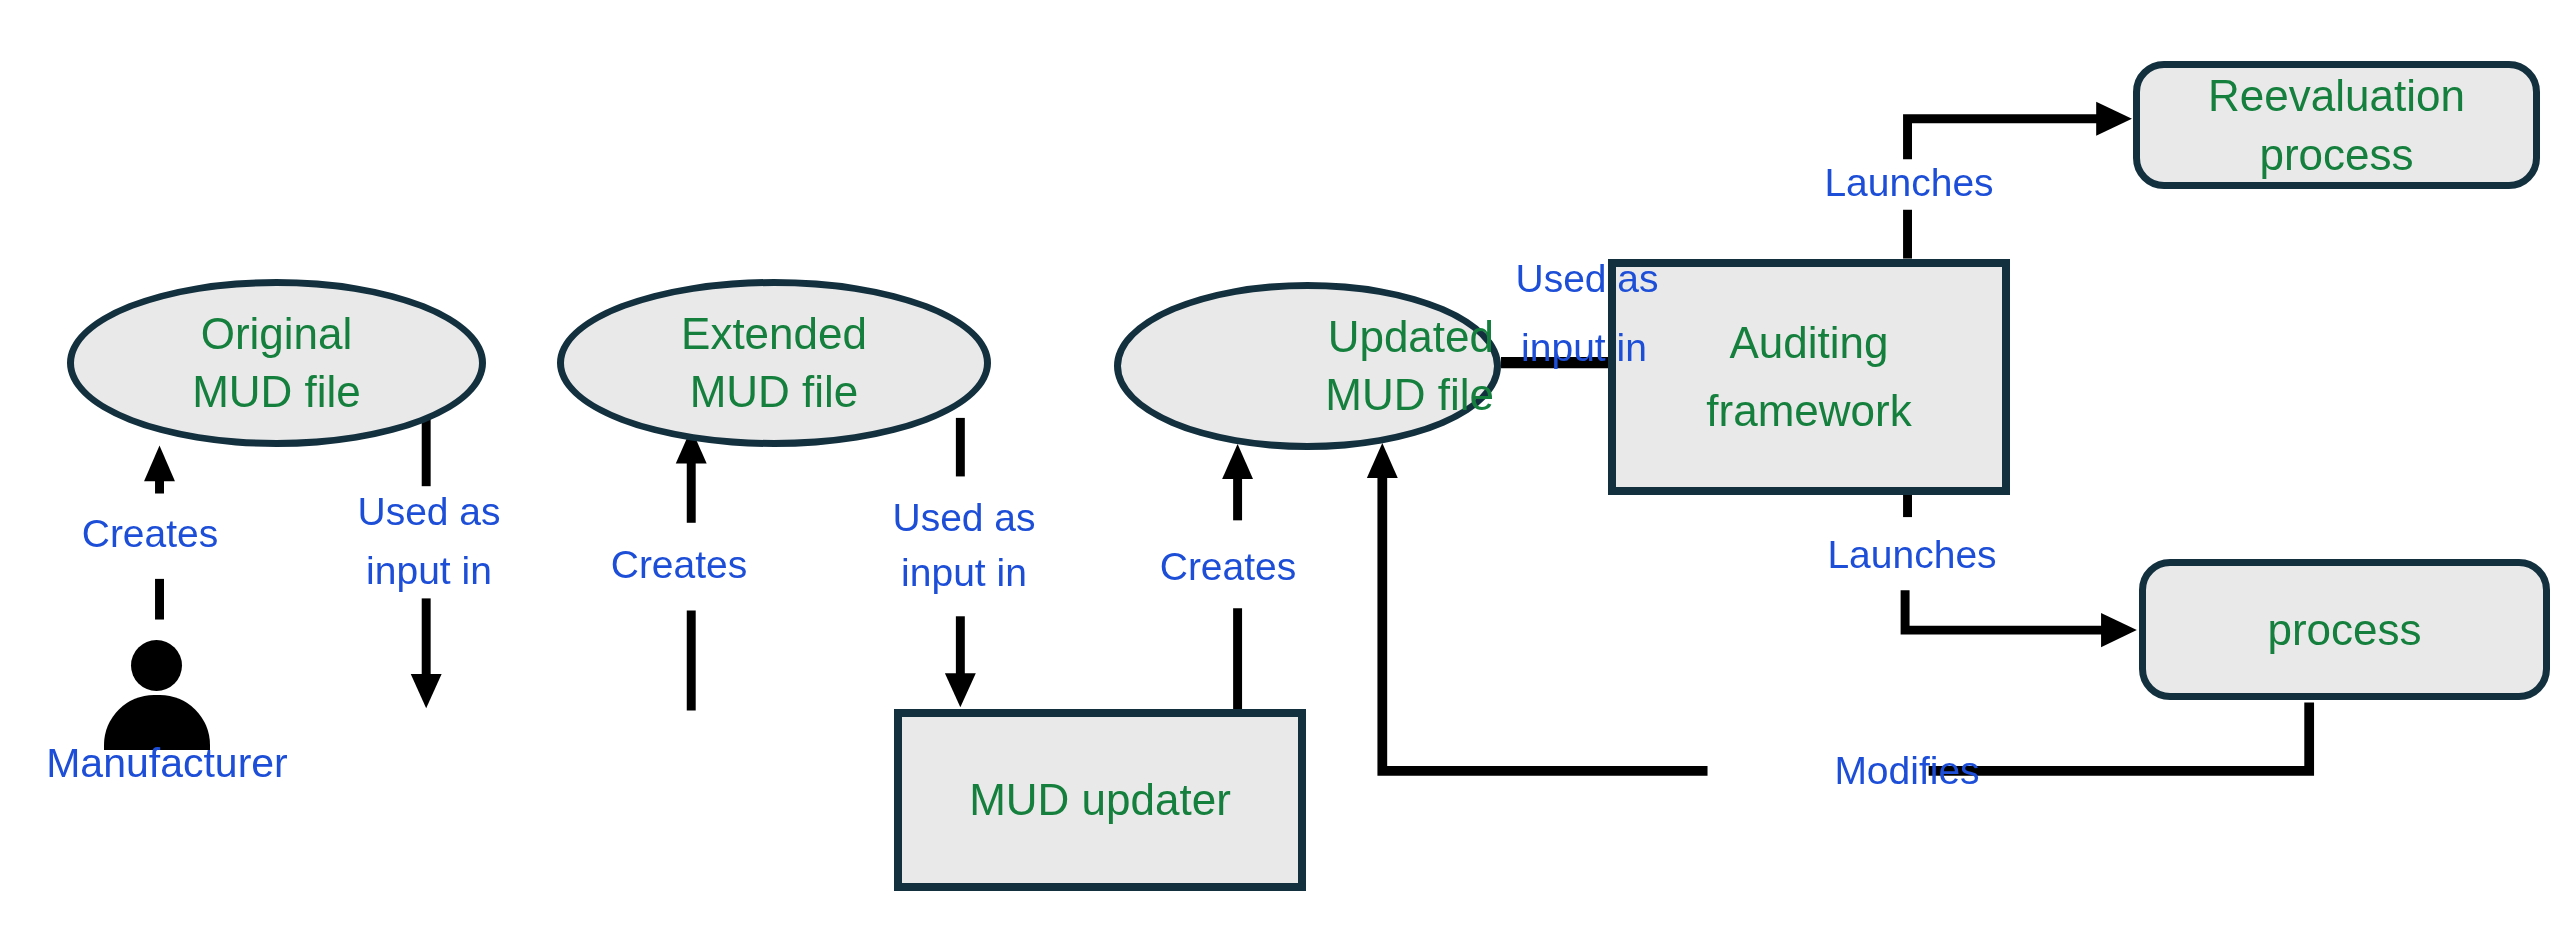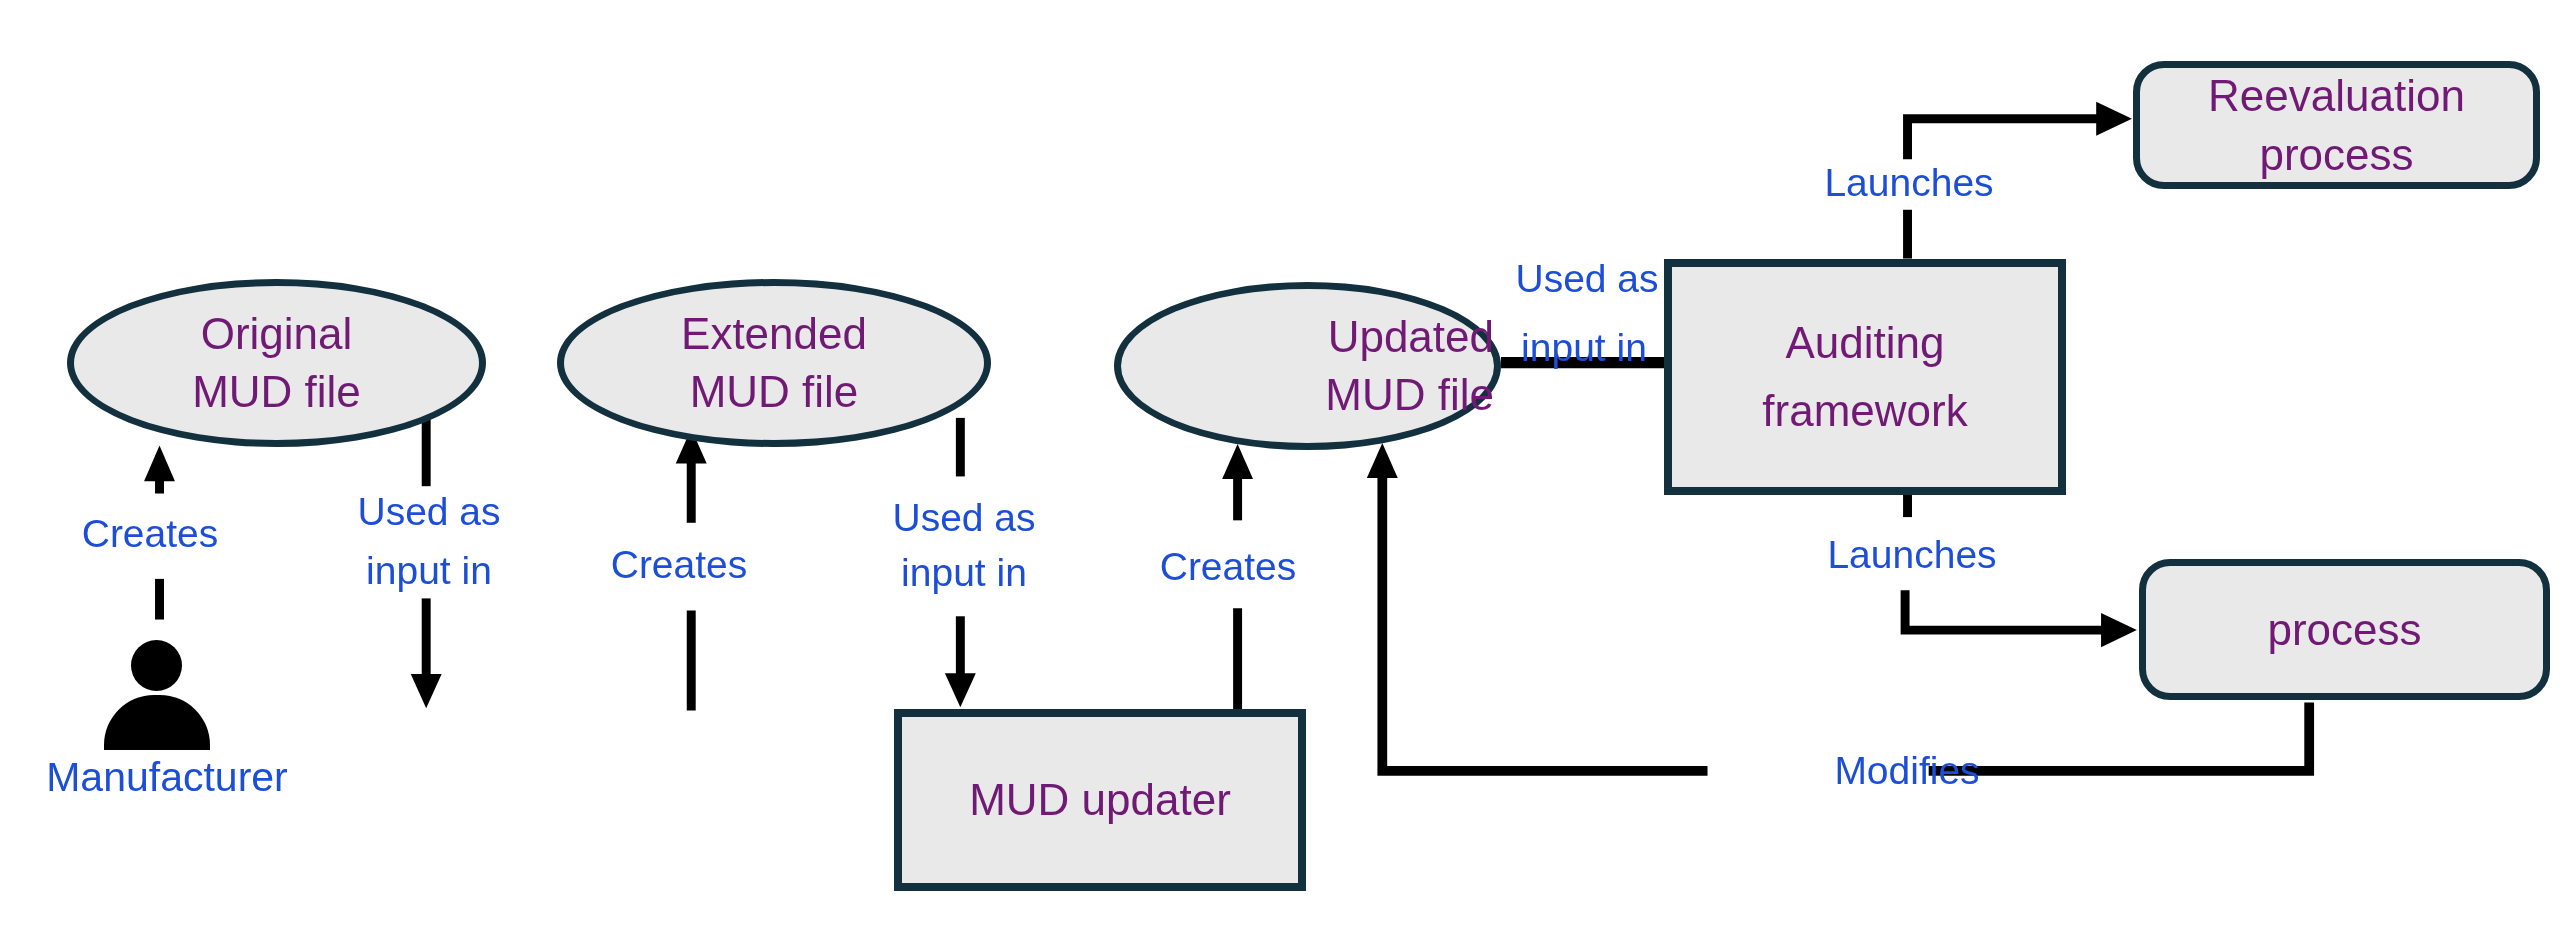--- a/index.html
+++ b/index.html
@@ -24,21 +24,21 @@
   .node {
     position: absolute;
     box-sizing: border-box;
     background: #e9e9e9;
     border: 8.1px solid #13303f;
     display: flex;
     flex-direction: column;
     align-items: center;
     justify-content: center;
     text-align: center;
-    color: #701a75;
+    color: #15803d;
     font-size: 44px;
     line-height: 58px;
     white-space: nowrap;
   }
   .node.ellipse { border-radius: 50%; border-width: 7.3px; }
   .node.rounded { border-radius: 31px; border-width: 7.3px; }
   .edge-label {
     position: absolute;
     transform: translate(-50%, -50%);
     font-size: 39px;
@@ -122,21 +122,21 @@
         <polyline points="2343,726 2343,775 2588,775" fill="none" stroke-width="11"></polyline>
         <polygon points="2628,775 2584,754 2584,796" stroke="none"></polygon>
       </g>
     </g>
   </svg>
 
   <div>
     <div class="person-head"></div>
     <div class="person-body"></div>
   </div>
-  <div class="edge-label" style="left:167px; top:763px; font-size:41px;margin-top:14px;">Manufacturer</div>
+  <div class="edge-label" style="left:167px; top:763px; font-size:41px;">Manufacturer</div>
 
   <div class="node ellipse" style="left:67px; top:279px; width:419px; height:168px;">
     <div>Original</div>
     <div>MUD file</div>
   </div>
 
   <div class="node ellipse" style="left:557px; top:279px; width:434px; height:168px;text-align:center;">
     <div>Extended</div>
     <div>MUD file</div>
   </div>
@@ -144,21 +144,21 @@
   <div class="node ellipse" style="left:1114px; top:282px; width:387px; height:168px;align-items:flex-end;">
     <div>Updated</div>
     <div>MUD file</div>
   </div>
 
 
   <div class="node" style="left:894px; top:709px; width:412px; height:182px;">
     <div>MUD updater</div>
   </div>
 
-  <div class="node" style="left:1664px; top:259px; width:402px; height:236px; line-height:68px;">
+  <div class="node" style="left:1608px; top:259px; width:402px; height:236px; line-height:68px;">
     <div>Auditing</div>
     <div>framework</div>
   </div>
 
   <div class="node rounded" style="left:2133px; top:61px; width:407px; height:128px; line-height:59px;">
     <div>Reevaluation</div>
     <div>process</div>
   </div>
 
   <div class="node rounded" style="left:2139px; top:559px; width:411px; height:141px; line-height:60px;">

